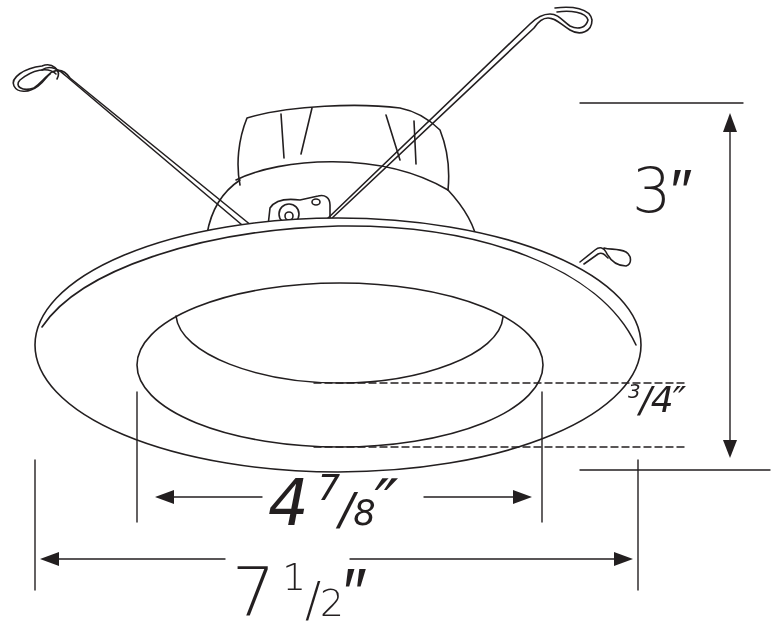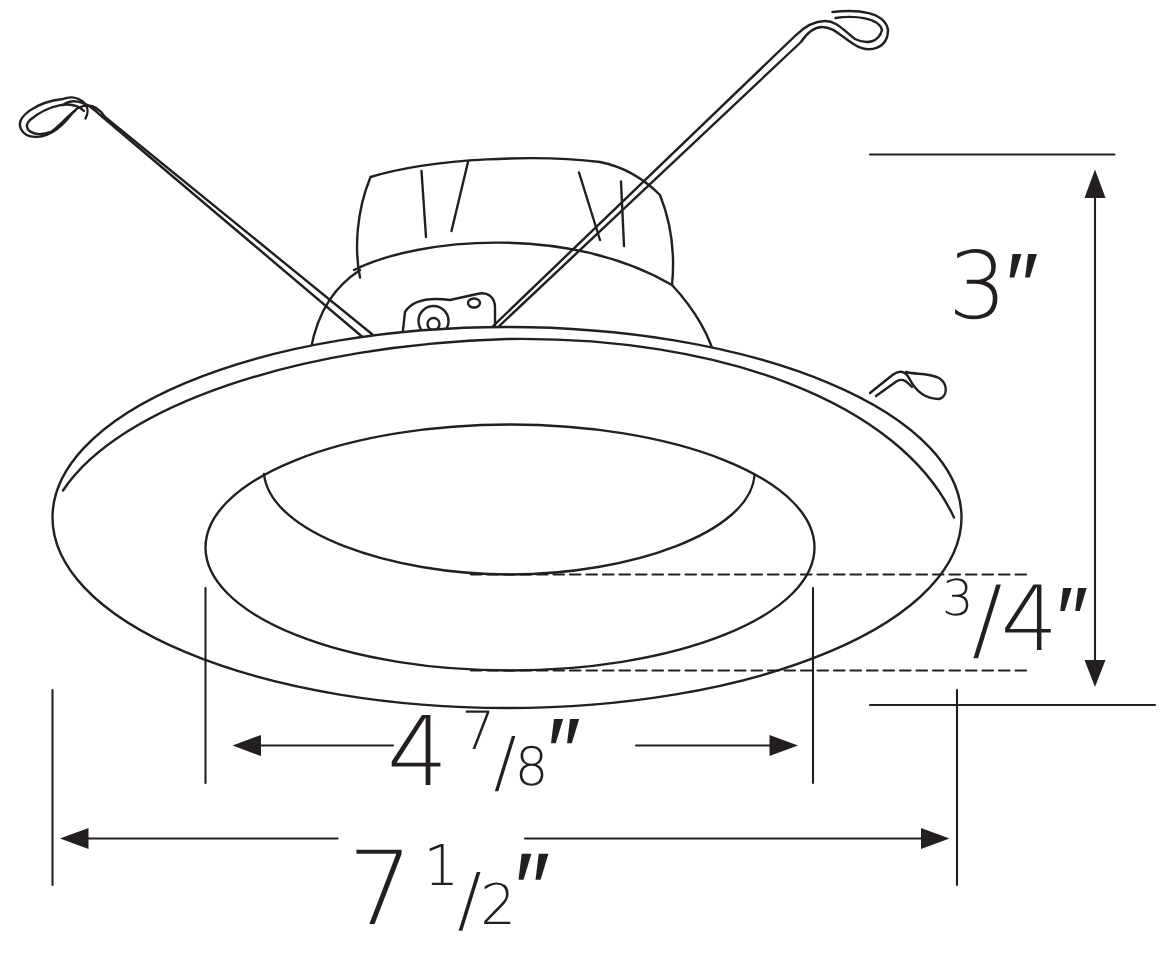--- a/index.html
+++ b/index.html
@@ -91,23 +91,23 @@
     <line x1="350" y1="559" x2="615" y2="559"></line>
     <polygon points="40,559 59,552 59,566" fill="#231f20" stroke="none"></polygon>
     <polygon points="633,559 614,552 614,566" fill="#231f20" stroke="none"></polygon>
   </g>
 </svg>
 
 <div class="dim-label" style="left:632px; top:160px; font-size:62px;">
   <span>3</span><span>″</span>
 </div>
 
-<div class="dim-label" style="left:628px; top:382px; font-size:60px;">
+<div class="dim-label" style="left:628px; top:382px; font-size:36px;font-style:italic;">
   <span class="frac-num">3</span><span class="frac-slash">/</span><span>4</span><span>″</span>
 </div>
 
-<div class="dim-label" style="left:258px; top:470px; font-size:64px;">
+<div class="dim-label" style="left:268px; top:470px; font-size:64px;font-style:italic;">
   <span>4</span><span style="display:inline-block; width:10px;"></span><span class="frac-num">7</span><span class="frac-slash" style="font-size:0.7em;">/</span><span class="frac-den">8</span><span>″</span>
 </div>
 
 <div class="dim-label" style="left:232px; top:530px; font-size:68px;margin-top:29px;">
   <span>7</span><span style="display:inline-block; width:8px;"></span><span class="frac-num">1</span><span class="frac-slash" style="font-size:0.7em;">/</span><span class="frac-den">2</span><span>″</span>
 </div>
 
 </body></html>

